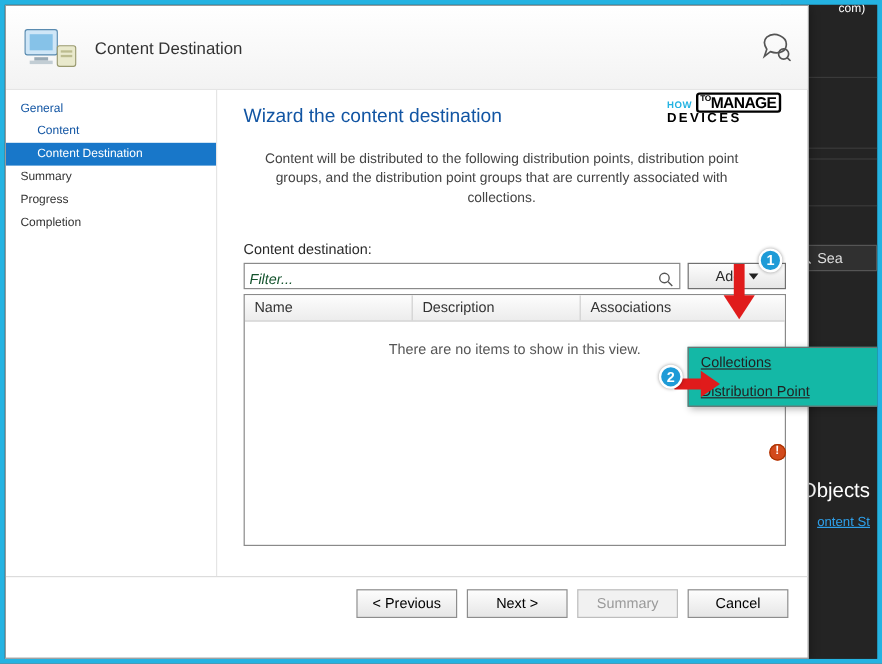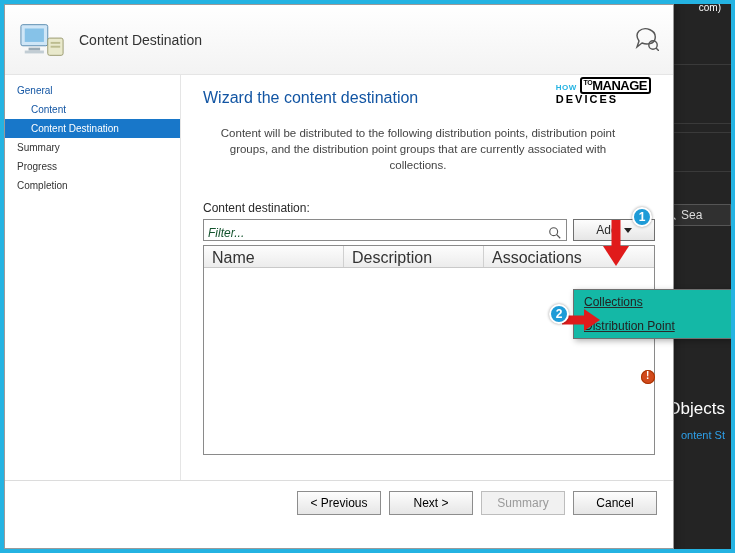--- a/index.html
+++ b/index.html
@@ -5,21 +5,21 @@
   * { box-sizing: border-box; }
   html, body { margin: 0; padding: 0; font-family: "Segoe UI", Tahoma, sans-serif; font-size: 12px; color: #2a2a2a; }
   .frame { position: relative; width: 735px; height: 553px; border: 4px solid #24b3e2; background: #242424; overflow: hidden; }
   .bg-right { position: absolute; right: 0; top: 0; bottom: 0; width: 80px; background: #242424; border-left: 1px solid #333; }
   .bg-right .tag { position: absolute; top: -2px; right: 10px; color: #fff; font-size: 10px; }
   .bg-right .panel { position: absolute; top: 60px; left:0; right:0; height: 60px; border-top:1px solid #3a3a3a; border-bottom:1px solid #3a3a3a;}
   .bg-right .panel2 { position: absolute; top: 128px; left:0; right:0; height: 40px; border-top:1px solid #3a3a3a; border-bottom:1px solid #3a3a3a;}
   .bg-right .search { position: absolute; top: 200px; left: 8px; right: 0; height: 22px; background: #303030; border:1px solid #555; color:#ddd; padding:0 4px; display:flex; align-items:center; overflow:hidden;}
   .bg-right .search svg { flex:none; }
   .bg-right .objlbl { position:absolute; bottom:130px; right:6px; color:#fff; font-size:17px;}
-  .bg-right .link { position:absolute; bottom:108px; right:6px; color:#2ea0ea; font-size:11px; }
+  .bg-right .link { position:absolute; bottom:108px; right:6px; color:#2ea0ea; font-size:11px; text-decoration:underline;}
   .wizard { position: absolute; left: 0; top: 0; width: 670px; height: 545px; background: #fff; border: 1px solid #9a9a9a; box-shadow: 2px 2px 8px rgba(0,0,0,0.3); }
   .titlebar { height: 24px; display:flex; align-items:center; justify-content:space-between; padding: 0 6px; border-bottom:1px solid #e0e0e0;}
   .titlebar .title { font-size: 12px; }
   .titlebar .close { width:20px; text-align:center; font-family: Arial; font-size:14px; color:#333; cursor:default;}
   .banner { height: 70px; background: linear-gradient(#fff,#f3f3f3); border-bottom:1px solid #e5e5e5; display:flex; align-items:center; padding: 0 14px; gap:14px; position:relative;}
   .banner .banner-title { font-size: 14px; color:#333;}
   .banner .wiz-icon { width:46px; height:40px;}
   .banner .help { position:absolute; right:14px; top:22px; }
   .body { display:flex; height: calc(100% - 24px - 70px - 44px); }
   .nav { width: 176px; border-right: 1px solid #e5e5e5; padding-top:6px;}
@@ -32,21 +32,21 @@
   .main .desc { font-size:11.5px; color:#444; line-height:1.4; max-width: 430px; text-align: center;}
   .main .lbl { font-size:12px; margin-top:28px; margin-bottom:4px;}
   .filter-row { display:flex; gap:6px; align-items:stretch;}
   .filter { flex:1; height:22px; border:1px solid #8a8a8a; background:#fff; display:flex; align-items:flex-end; padding:0 4px; font-style:italic; color:#14532d; position:relative;}
   .filter span.ph { flex:1; }
   .filter .mag { color:#555; }
   .add-btn { width:82px; height:22px; border:1px solid #707070; background:linear-gradient(#fdfdfd,#e6e6e6); display:flex; align-items:center; justify-content:center; gap:6px; font-size:12px; cursor:default; position:relative;}
   .add-btn .caret { width:0;height:0;border-left:4px solid transparent;border-right:4px solid transparent;border-top:5px solid #222;}
   .grid { border:1px solid #8a8a8a; margin-top:4px; height: 210px; background:#fff; position:relative; overflow:hidden;}
   .grid .hdr { display:flex; height:22px; border-bottom:1px solid #c9c9c9; background:linear-gradient(#fdfdfd,#ececec);}
-  .grid .hdr div { padding:3px 8px; border-right:1px solid #d0d0d0; font-size:16px; color:#333;}
+  .grid .hdr div { padding:3px 8px; border-right:1px solid #d0d0d0; font-size:12px; color:#333;}
   .grid .empty { text-align:center; padding-top:16px; color:#555; font-size:12px;}
   .warn { position:absolute; right:18px; top:295px; width:14px; height:14px; background:#d24a1c; border-radius:50%; box-shadow: inset 0 0 0 1px #a93300;}
   .warn::after { content:"!"; color:#fff; font-weight:bold; font-size:10px; position:absolute; left:5px; top:0;}
   .dropdown { position:absolute; width:160px; border:1px solid #707070; background:#14b8a6; box-shadow:2px 2px 6px rgba(0,0,0,0.3); z-index:20;text-decoration:underline;}
   .dropdown .opt { padding:5px 10px; font-size:12px; color:#222; cursor:default;}
   .footer { height:44px; border-top:1px solid #dcdcdc; display:flex; align-items:center; justify-content:flex-end; gap:8px; padding:0 16px;}
   .footer button { width:84px; height:24px; border:1px solid #8d8d8d; background:linear-gradient(#fdfdfd,#e6e6e6); font-size:12px; cursor:default;}
   .footer button:disabled { color:#9a9a9a; border-color:#bdbdbd; background:#f1f1f1;}
   .watermark { position:absolute; right:22px; top:2px; font-family: Arial; font-size:10px; text-align:left; line-height:1;}
   .watermark .how { color:#24b3e2; font-weight:700; letter-spacing:0.5px; font-size:8px;}
@@ -132,20 +132,21 @@
             <span class="caret"></span>
           </div>
         </div>
 
         <div class="grid">
           <div class="hdr">
             <div style="width:140px">Name</div>
             <div style="width:140px">Description</div>
             <div style="flex:1;border-right:none">Associations</div>
           </div>
+          <div class="empty">There are no items to show in this view.</div>
         </div>
 
         <div class="warn"></div>
       </div>
     </div>
 
     <div class="footer">
       <button>&lt; Previous</button>
       <button>Next &gt;</button>
       <button disabled="">Summary</button>

